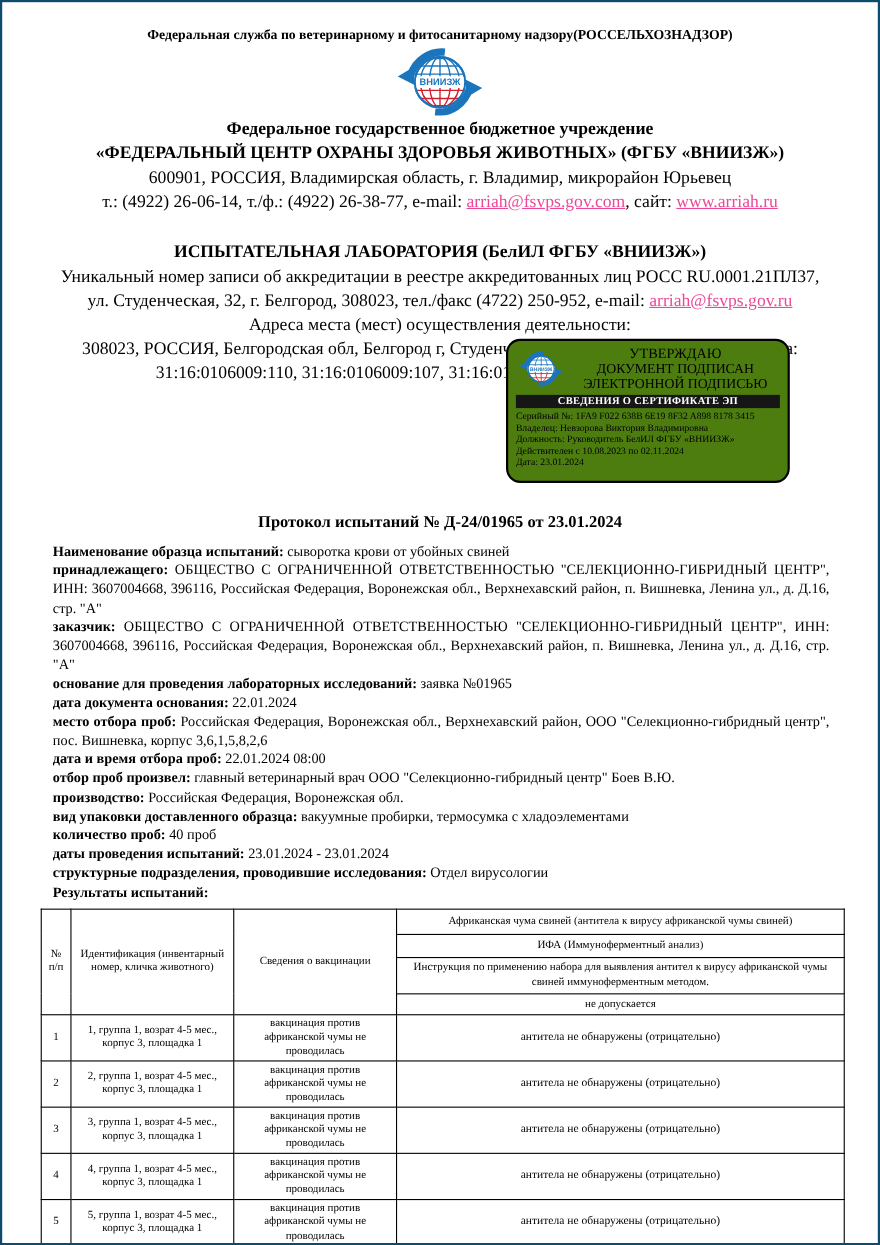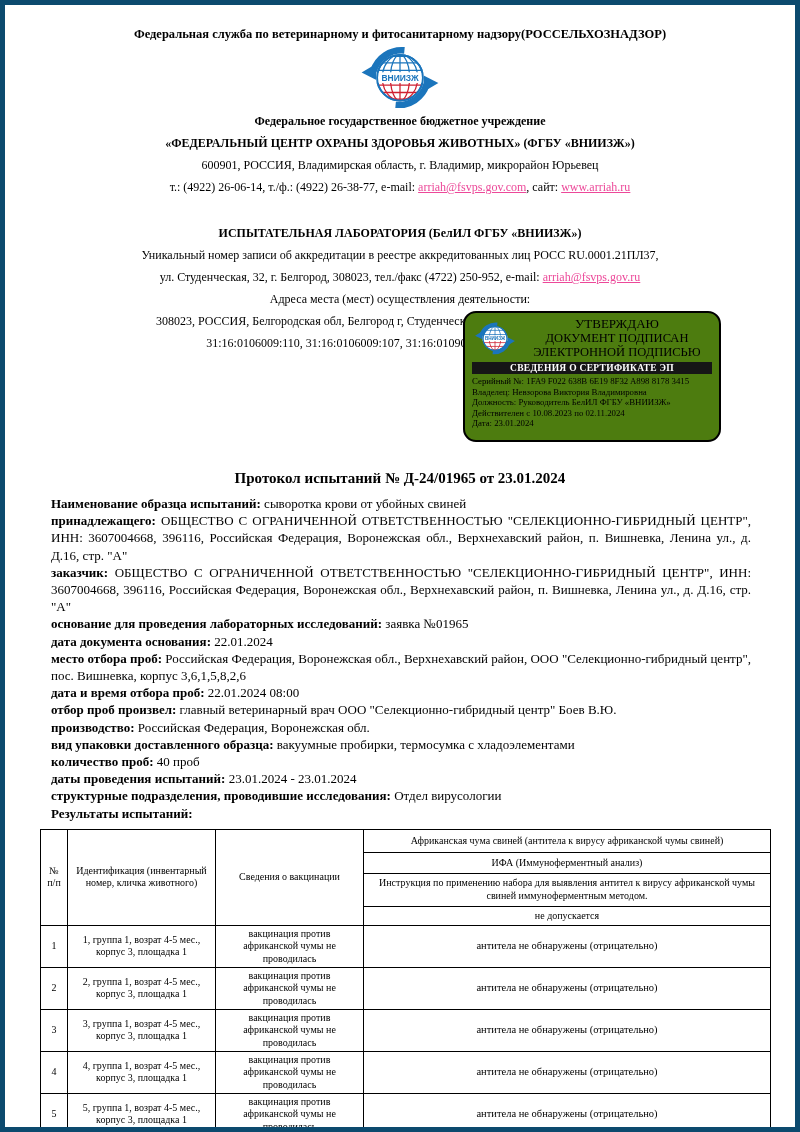--- a/index.html
+++ b/index.html
@@ -1,30 +1,30 @@
 <!DOCTYPE html>
 <html lang="ru"><head>
 <meta charset="utf-8">
 <style>
   html,body{margin:0;padding:0;background:#e8e8e8;}
   .page{
     position:relative;
     width:800px;height:1132px;
     margin:0 auto;
     background:#fff;
-    border:5px solid #0c4a6e;
+    border:2px solid #0c4a6e;
     box-sizing:border-box;
     font-family:"Liberation Serif", serif;
     color:#000;
     overflow:hidden;
   }
   .center{text-align:center;}
   .hdr-top{padding-top:22px;font-size:12.5px;font-weight:bold;}
   .logo-wrap{margin:4px auto 2px auto;width:100px;height:62px;}
-  .hdr-line{font-size:12px;line-height:22px;}
+  .hdr-line{font-size:16px;line-height:22px;}
   .hdr-bold{font-weight:bold;}
   .lnk{color:#ec4899;text-decoration:underline;cursor:pointer;}
   .lab-block{margin-top:24px;}
   .stamp{
     position:absolute;left:458px;top:306px;width:258px;height:131px;
     border:2px solid #000;border-radius:13px;
     box-sizing:border-box;padding:4px 7px 3px 7px;background:#4d7c0f;
   }
   .stamp-head{display:flex;align-items:center;gap:4px;}
   .stamp-logo{width:46px;height:36px;flex:0 0 auto;}

